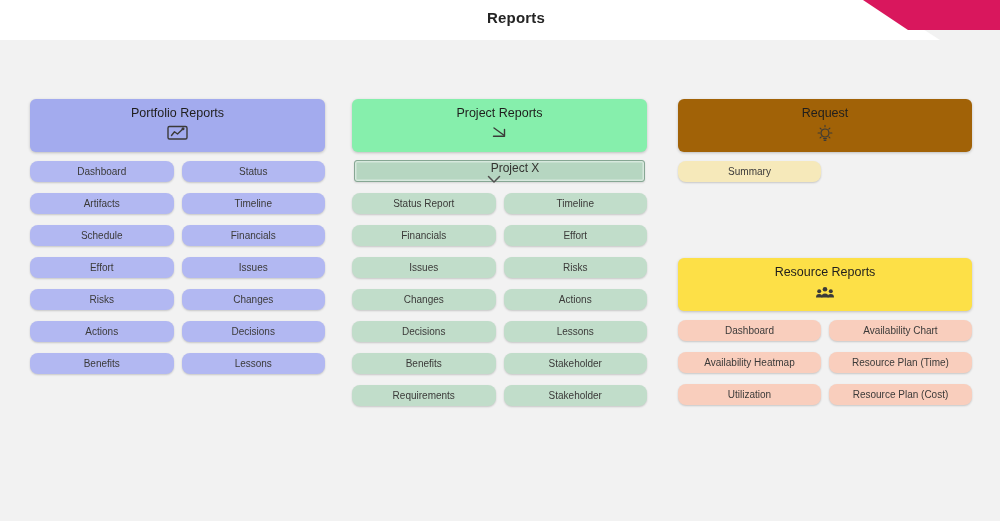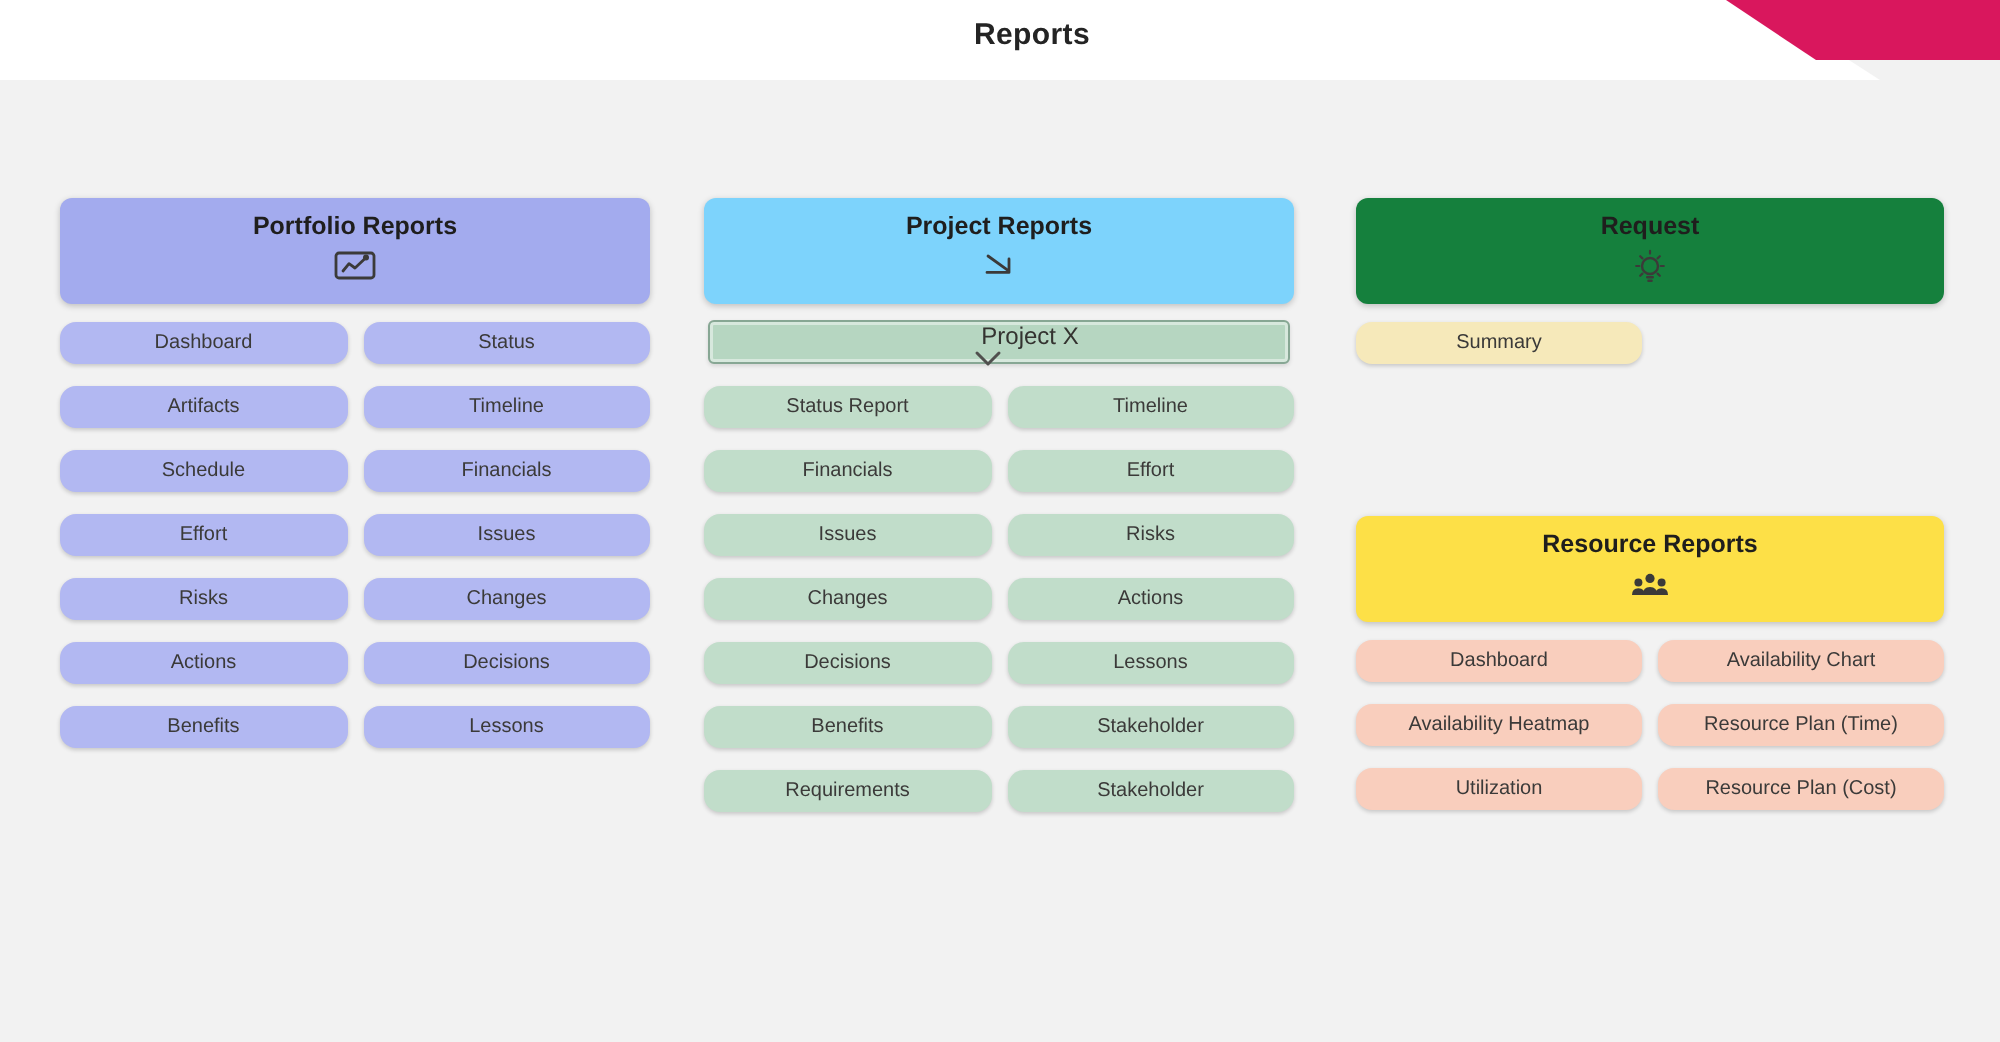--- a/index.html
+++ b/index.html
@@ -26,25 +26,25 @@
     transform:translateX(16px);
     font-size:15px;font-weight:bold;color:#242424;letter-spacing:.2px;
     z-index:3;
   }
   
   .panel-header{
     position:absolute;height:53px;border-radius:6px;
     box-shadow:0 1px 3px rgba(0,0,0,0.22);
     text-align:center;box-sizing:border-box;padding-top:7px;
   }
-  .panel-title{font-size:12.5px;font-weight:bold;color:#1f1e1d;}
+  .panel-title{font-size:12.5px;font-weight:normal;color:#1f1e1d;}
   .panel-icon{margin-top:3px;height:20px;display:flex;align-items:center;justify-content:center;}
   #portfolio-header{left:30px;top:99px;width:295px;background:#a3abee;}
-  #project-header{left:352px;top:99px;width:295px;background:#7dd3fc;}
-  #request-header{left:678px;top:99px;width:294px;background:#15803d;}
+  #project-header{left:352px;top:99px;width:295px;background:#86efac;}
+  #request-header{left:678px;top:99px;width:294px;background:#a16207;}
   #resource-header{left:678px;top:258px;width:294px;background:#fde047;}
   
   .btn-grid{
     position:absolute;display:grid;grid-template-columns:1fr 1fr;
     column-gap:8px;row-gap:11px;grid-auto-rows:21px;
   }
   #portfolio-grid{left:30px;top:161px;width:295px;}
   #project-grid{left:352px;top:193px;width:295px;}
   #request-grid{left:678px;top:161px;width:294px;}
   #resource-grid{left:678px;top:320px;width:294px;}

